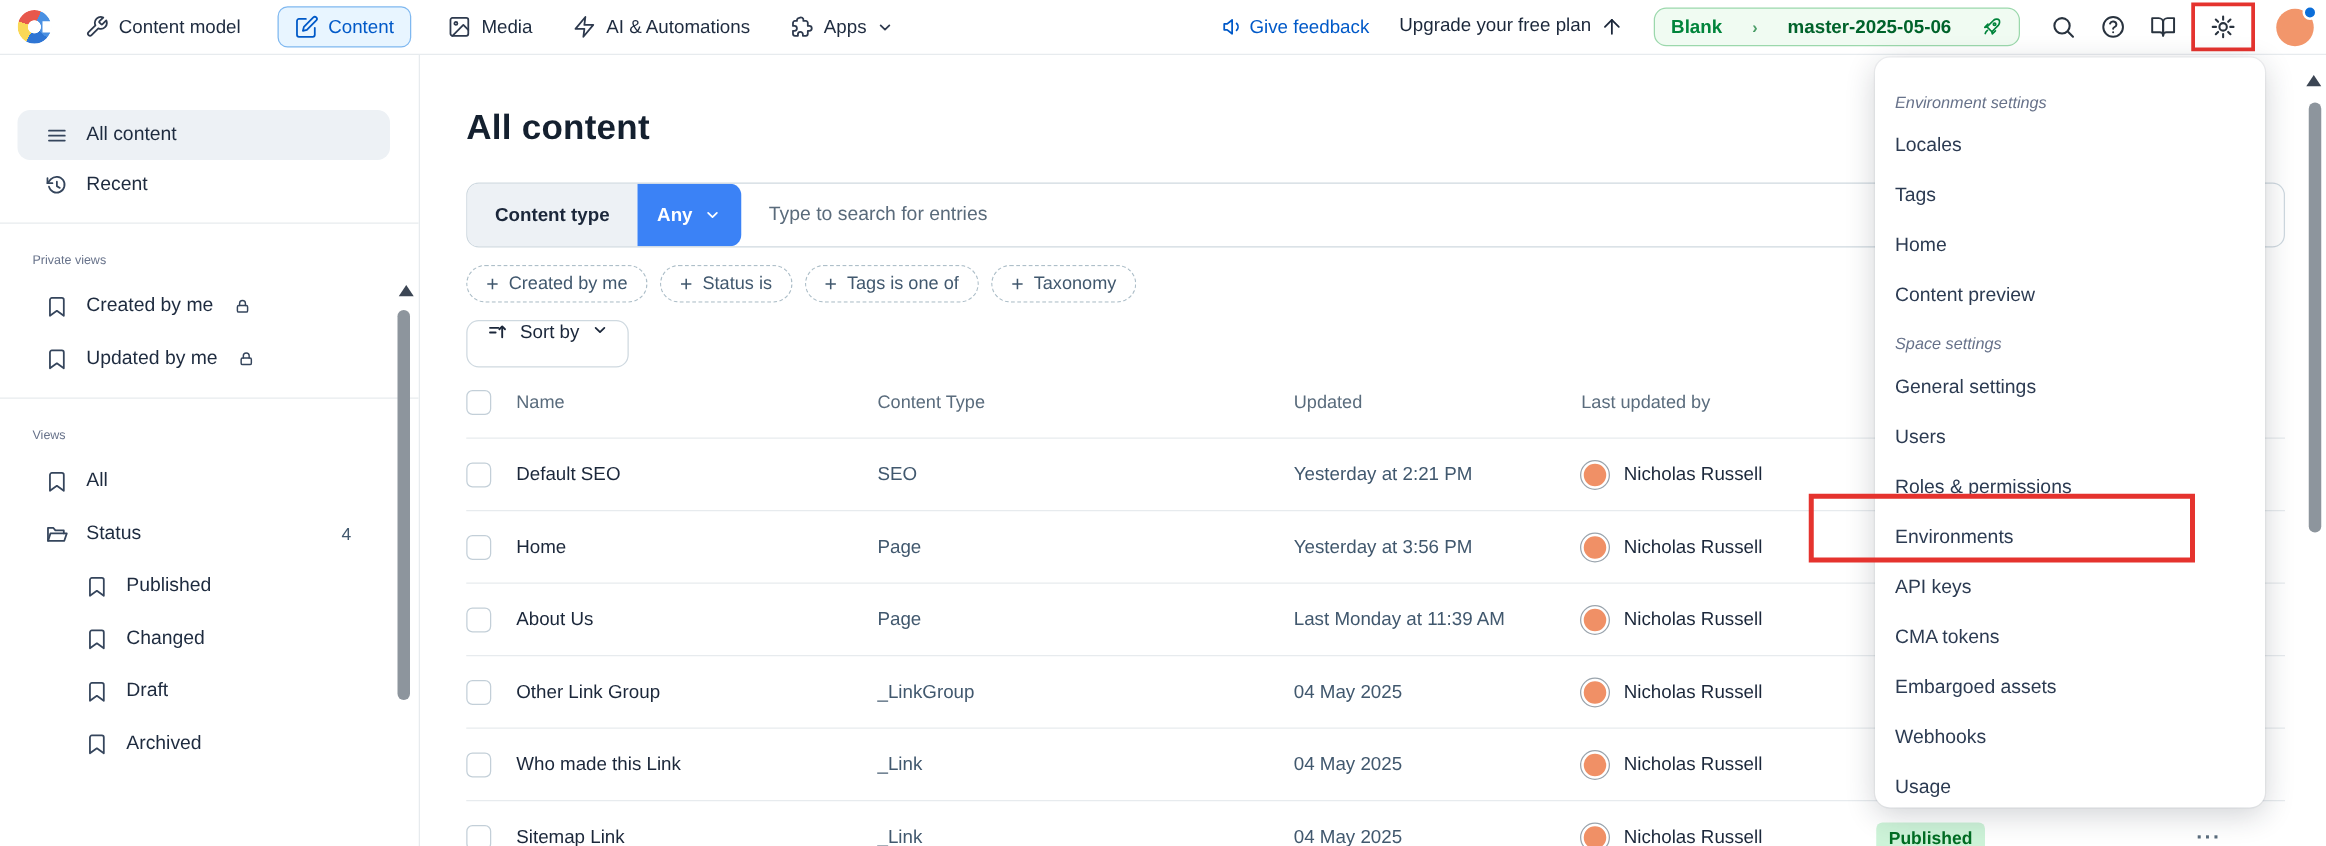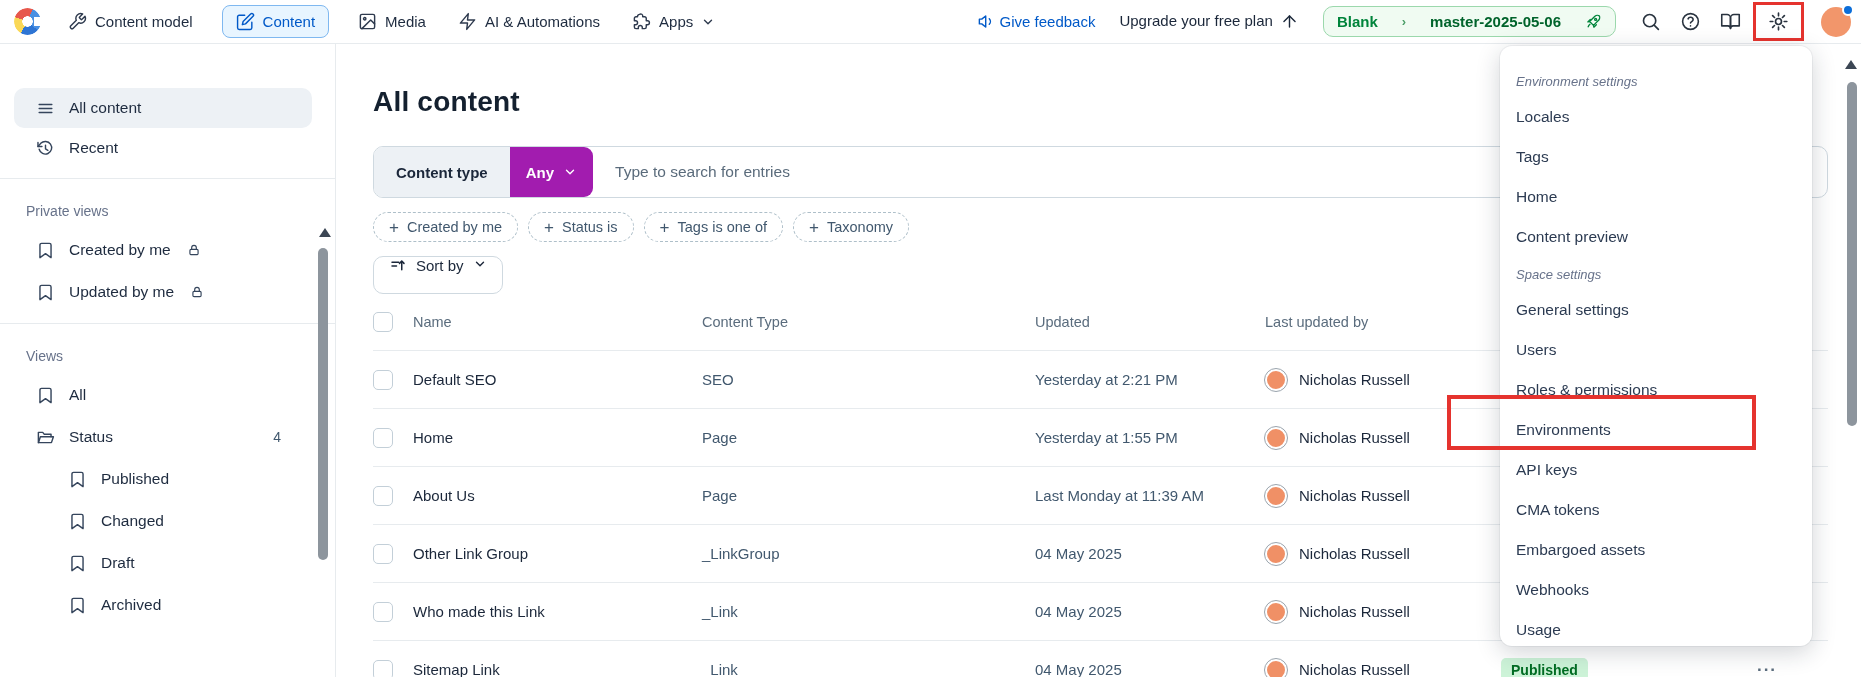--- a/index.html
+++ b/index.html
@@ -44,38 +44,38 @@
   .sidebar{position:absolute;top:44px;left:0;width:336px;bottom:0;background:#fff;
            border-right:1px solid #E7EBEE;padding-top:44px;overflow:hidden;}
   .side-item{display:flex;align-items:center;gap:14px;height:40px;padding:0 14px 0 36px;
              font-size:15.5px;color:#1E2B3F;cursor:pointer;white-space:nowrap;}
   .side-item .icon{color:#35455C;flex:0 0 auto;}
   .side-item.active{background:#EDF1F5;border-radius:10px;margin:0 23px 0 14px;
                     padding:0 12px 0 22px;font-weight:500;}
   .side-item.sub{padding-left:68px;height:42px;}
   .section-items .side-item{height:42px;}
   .side-divider{height:1px;background:#E7EBEE;margin:10px 0;}
-  .side-label{padding:14px 0 10px 26px;font-size:14px;color:#67728A;}
+  .side-label{padding:14px 0 10px 26px;font-size:10px;color:#67728A;}
   .side-count{margin-left:auto;padding-right:40px;font-size:14px;color:#41586E;}
   .lock{color:#41586E;margin-left:2px;}
   .s-scroll-up{position:absolute;left:319px;top:228px;width:0;height:0;
                border-left:6px solid transparent;border-right:6px solid transparent;
                border-bottom:9px solid #3C4654;}
   .s-scroll-thumb{position:absolute;left:318px;top:248px;width:10px;height:312px;
                   background:#8D959D;border-radius:5px;cursor:grab;}
 
   
   .main{position:absolute;top:44px;left:337px;right:0;bottom:0;background:#fff;
         padding:0 33px 0 36px;overflow:hidden;}
   .page-title{margin:42px 0 0;font-size:28px;font-weight:700;color:#14202F;letter-spacing:.2px;}
   .search-bar{margin-top:28px;height:52px;border:1px solid #CFD9E0;border-radius:10px;
               display:flex;align-items:stretch;overflow:hidden;background:#fff;}
   .chip-label{display:flex;align-items:center;padding:0 22px;background:#EDF1F5;
               font-size:15px;font-weight:700;color:#1B273A;}
-  .chip-value{display:flex;align-items:center;gap:9px;padding:0 16px;background:#a21caf;
+  .chip-value{display:flex;align-items:center;gap:9px;padding:0 16px;background:#3b82f6;
               color:#fff;font-size:15px;font-weight:600;border-radius:0 9px 9px 0;cursor:pointer;}
   .chip-value .icon{color:#fff;}
   .search-input{flex:1;border:none;outline:none;padding:0 0 0 22px;font-size:15.5px;
                 font-family:"Liberation Sans",sans-serif;color:#1B273A;background:transparent;}
   .search-input::placeholder{color:#5A6B7B;opacity:1;}
   .filters{margin-top:14px;display:flex;gap:10px;}
   .pill{height:30px;display:flex;align-items:center;gap:8px;padding:0 15px;background:#fff;
         border:1px dashed #AEBFC9;border-radius:16px;color:#41586E;font-size:14.5px;cursor:pointer;white-space:nowrap;}
   .pill .plus{font-size:17px;line-height:1;color:#41586E;}
   .sort-btn{margin-top:14px;height:38px;display:inline-flex;align-items:flex-start;gap:9px;
@@ -427,21 +427,21 @@
           <span class="cell-updated">Yesterday at 2:21 PM</span>
           <span class="cell-user">
             <span class="row-avatar"></span>
             <span>Nicholas Russell</span>
           </span>
         </div>
         <div class="t-grid t-row">
           <span class="checkbox"></span>
           <span class="cell-name">Home</span>
           <span class="cell-type">Page</span>
-          <span class="cell-updated">Yesterday at 1:55 PM</span>
+          <span class="cell-updated">Yesterday at 3:56 PM</span>
           <span class="cell-user">
             <span class="row-avatar"></span>
             <span>Nicholas Russell</span>
           </span>
         </div>
         <div class="t-grid t-row">
           <span class="checkbox"></span>
           <span class="cell-name">About Us</span>
           <span class="cell-type">Page</span>
           <span class="cell-updated">Last Monday at 11:39 AM</span>

